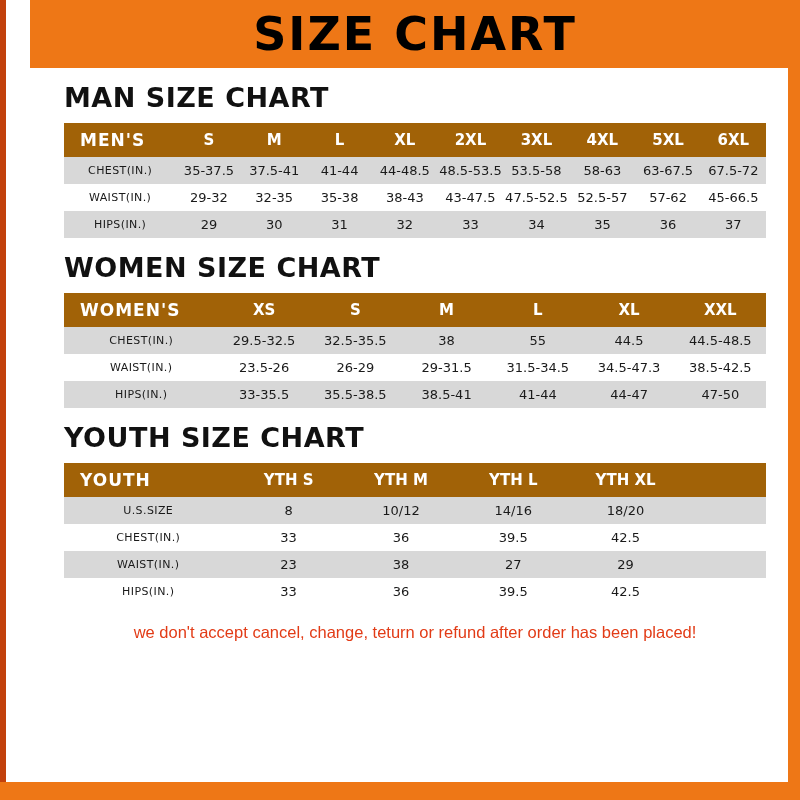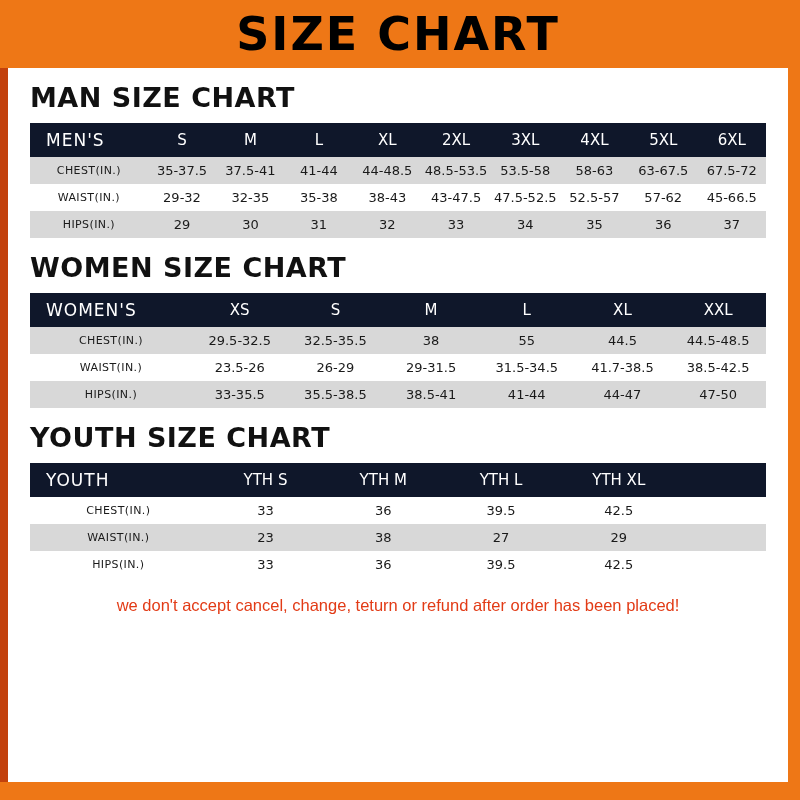--- a/index.html
+++ b/index.html
@@ -12,22 +12,23 @@
     background: #ffffff;
     font-family: "Liberation Sans", sans-serif;
     overflow: hidden;
   }
   .page {
     width: 800px;
     height: 800px;
     position: relative;
     background: #fff;
     box-sizing: border-box;
-    border-left: 8px solid #c2410c;
+    border-left: 6px solid #c2410c;
     border-right: 12px solid #ee7716;
+    padding-left: 36px;
   }
   .banner {
     background: #ee7716;
     height: 68px;
     display: flex;
     align-items: center;
     justify-content: center;
     margin: 0 -12px;
   }
   .banner-title {
@@ -58,23 +59,23 @@
   table.size-table td {
     text-align: center;
     font-family: "DejaVu Sans", sans-serif;
     font-size: 13px;
     color: #1a1a1a;
     padding: 0;
     height: 27px;
     vertical-align: middle;
   }
   table.size-table thead th {
-    background: #0f172a;
+    background: #a16207;
     color: #fff;
-    font-weight: normal;
+    font-weight: bold;
     font-size: 15px;
     height: 34px;
   }
   table.size-table thead th.row-label {
     text-align: left;
     padding-left: 16px;
     letter-spacing: 1px;
     font-size: 17px;
   }
   table.size-table tbody td.row-label {
@@ -223,21 +224,21 @@
             <td>55</td>
             <td>44.5</td>
             <td>44.5-48.5</td>
           </tr>
           <tr class="plain">
             <td class="row-label">WAIST(IN.)</td>
             <td>23.5-26</td>
             <td>26-29</td>
             <td>29-31.5</td>
             <td>31.5-34.5</td>
-            <td>41.7-38.5</td>
+            <td>34.5-47.3</td>
             <td>38.5-42.5</td>
           </tr>
           <tr class="shade">
             <td class="row-label">HIPS(IN.)</td>
             <td>33-35.5</td>
             <td>35.5-38.5</td>
             <td>38.5-41</td>
             <td>41-44</td>
             <td>44-47</td>
             <td>47-50</td>
@@ -261,20 +262,28 @@
           <tr>
             <th class="row-label">YOUTH</th>
             <th>YTH S</th>
             <th>YTH M</th>
             <th>YTH L</th>
             <th>YTH XL</th>
             <th></th>
           </tr>
         </thead>
         <tbody>
+          <tr class="shade">
+            <td class="row-label">U.S.SIZE</td>
+            <td>8</td>
+            <td>10/12</td>
+            <td>14/16</td>
+            <td>18/20</td>
+            <td></td>
+          </tr>
           <tr class="plain">
             <td class="row-label">CHEST(IN.)</td>
             <td>33</td>
             <td>36</td>
             <td>39.5</td>
             <td>42.5</td>
             <td></td>
           </tr>
           <tr class="shade">
             <td class="row-label">WAIST(IN.)</td>

